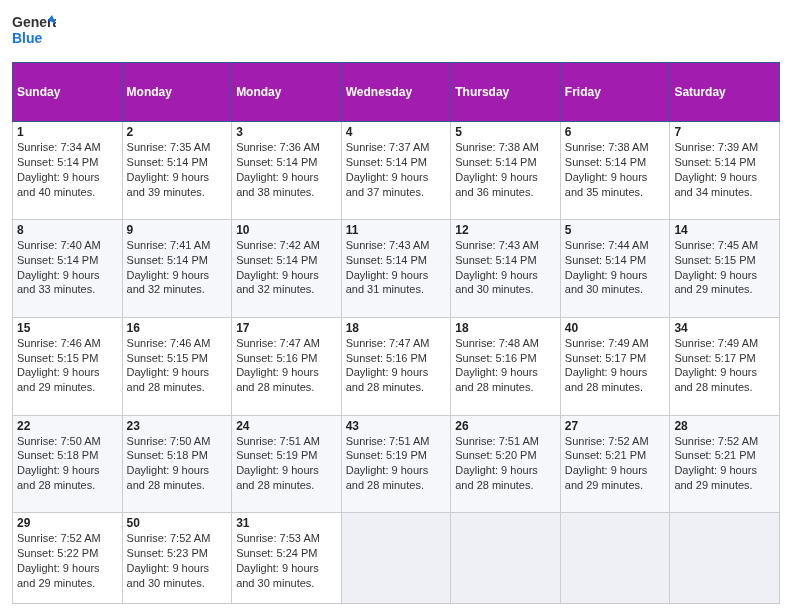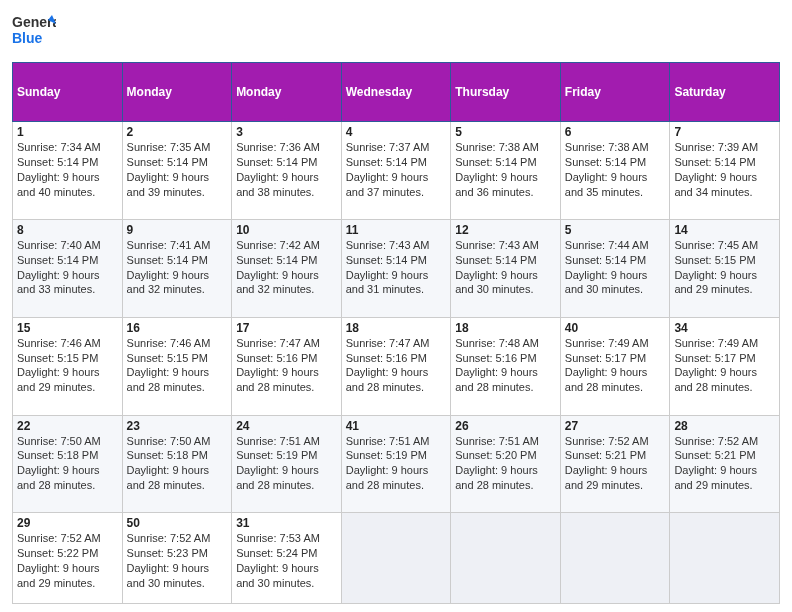--- a/index.html
+++ b/index.html
@@ -266,21 +266,21 @@
             Sunrise: 7:50 AM<br>Sunset: 5:18 PM<br>Daylight: 9 hours and 28 minutes.
           </div>
         </td>
           <td>
           <span class="day-num">24</span>
           <div class="day-detail">
             Sunrise: 7:51 AM<br>Sunset: 5:19 PM<br>Daylight: 9 hours and 28 minutes.
           </div>
         </td>
           <td>
-          <span class="day-num">41</span>
+          <span class="day-num">43</span>
           <div class="day-detail">
             Sunrise: 7:51 AM<br>Sunset: 5:19 PM<br>Daylight: 9 hours and 28 minutes.
           </div>
         </td>
           <td>
           <span class="day-num">26</span>
           <div class="day-detail">
             Sunrise: 7:51 AM<br>Sunset: 5:20 PM<br>Daylight: 9 hours and 28 minutes.
           </div>
         </td>

